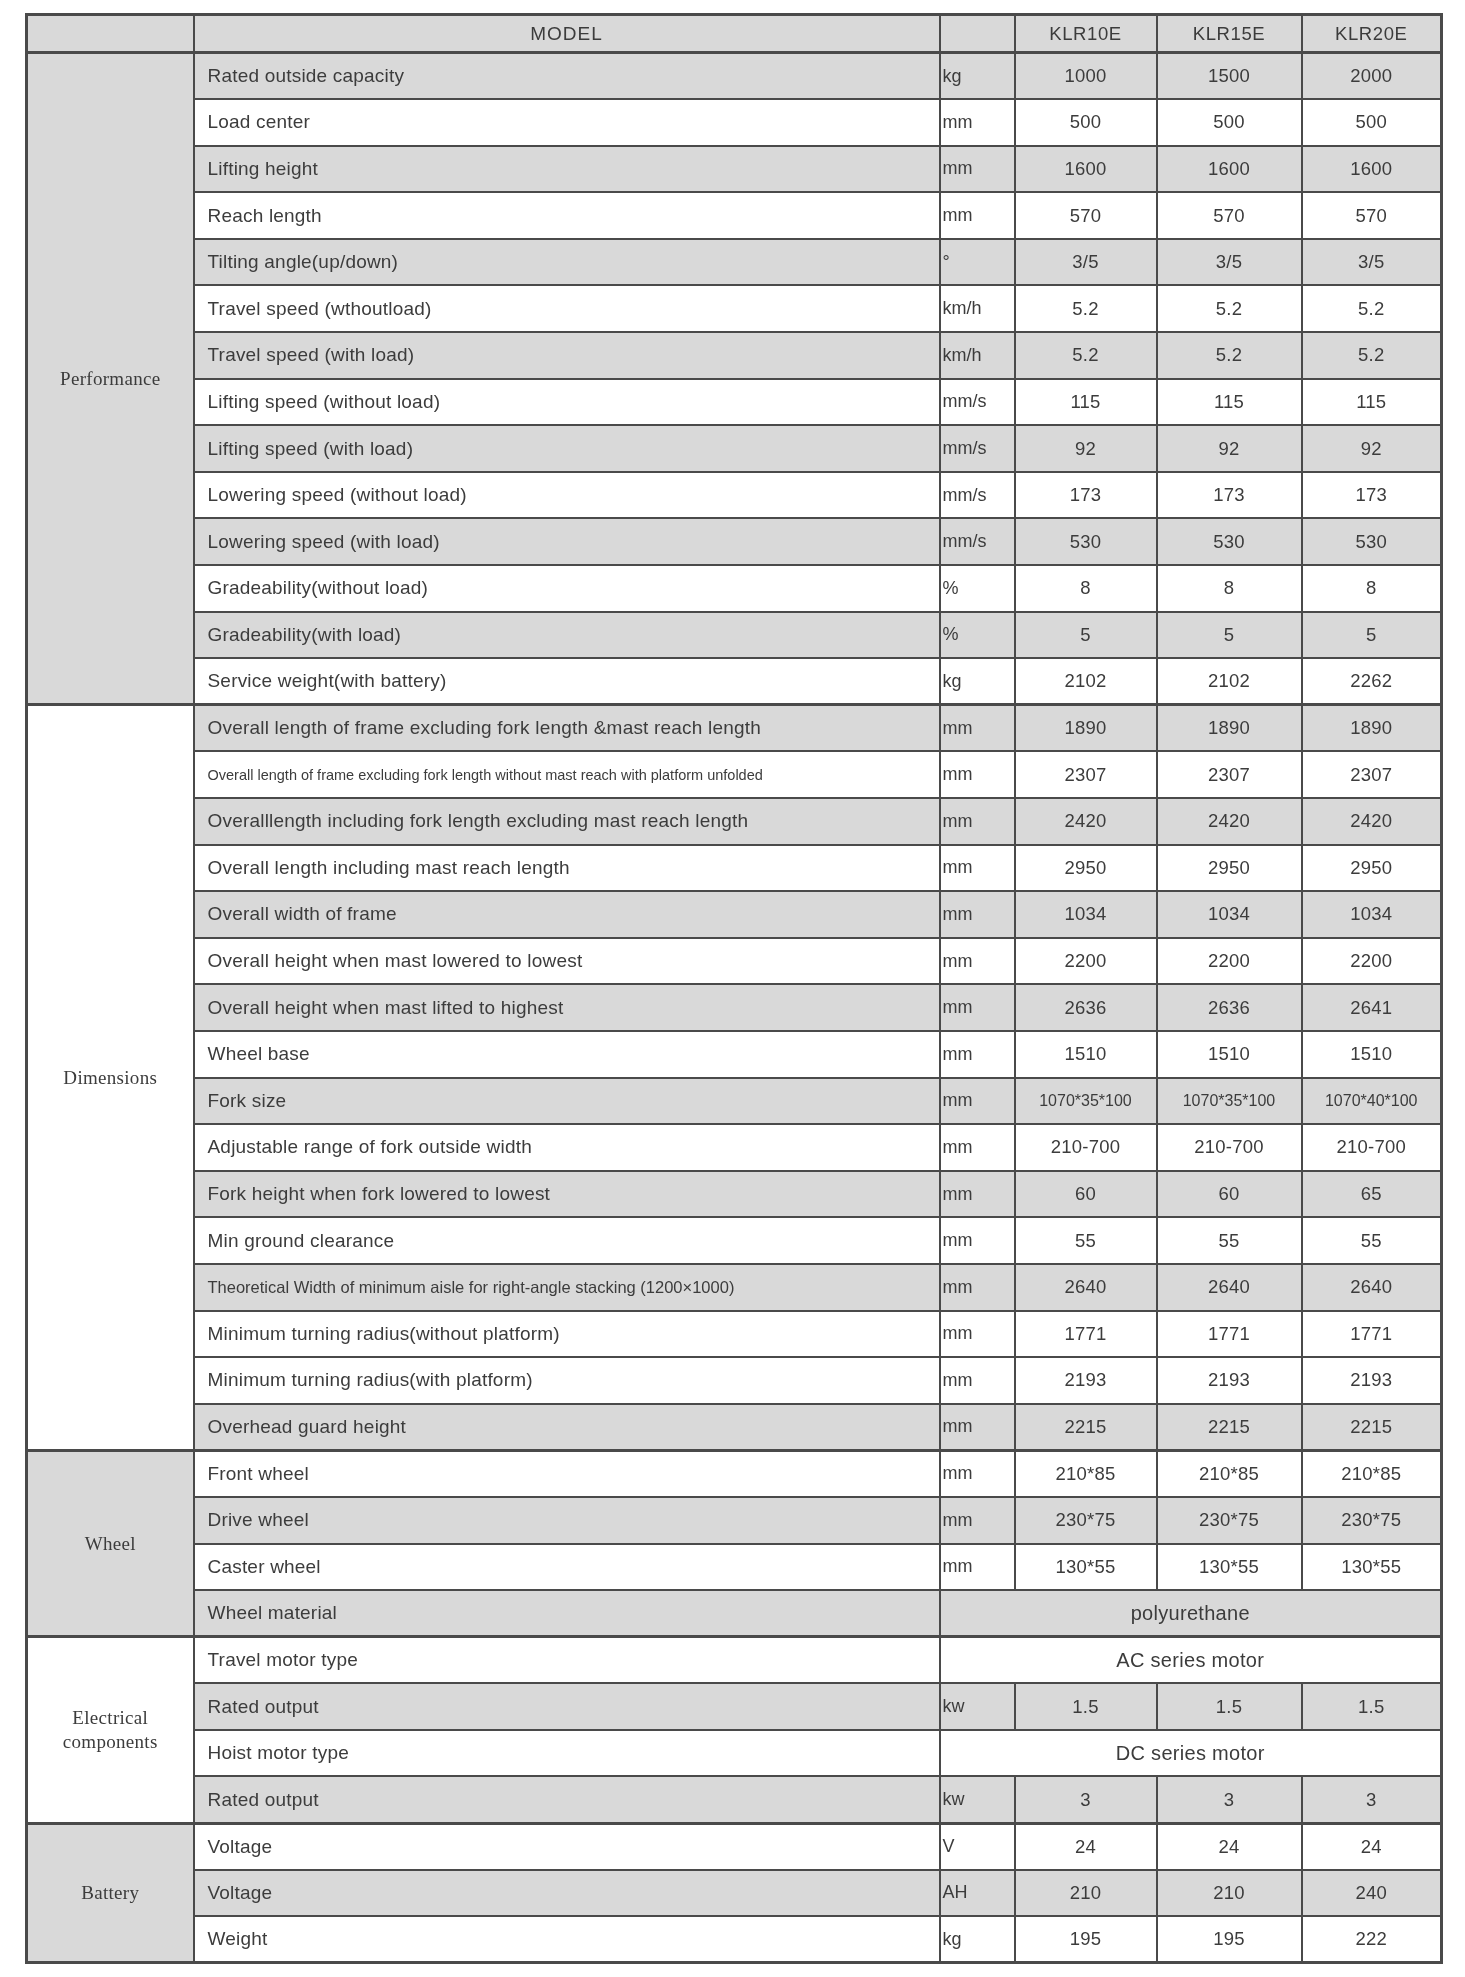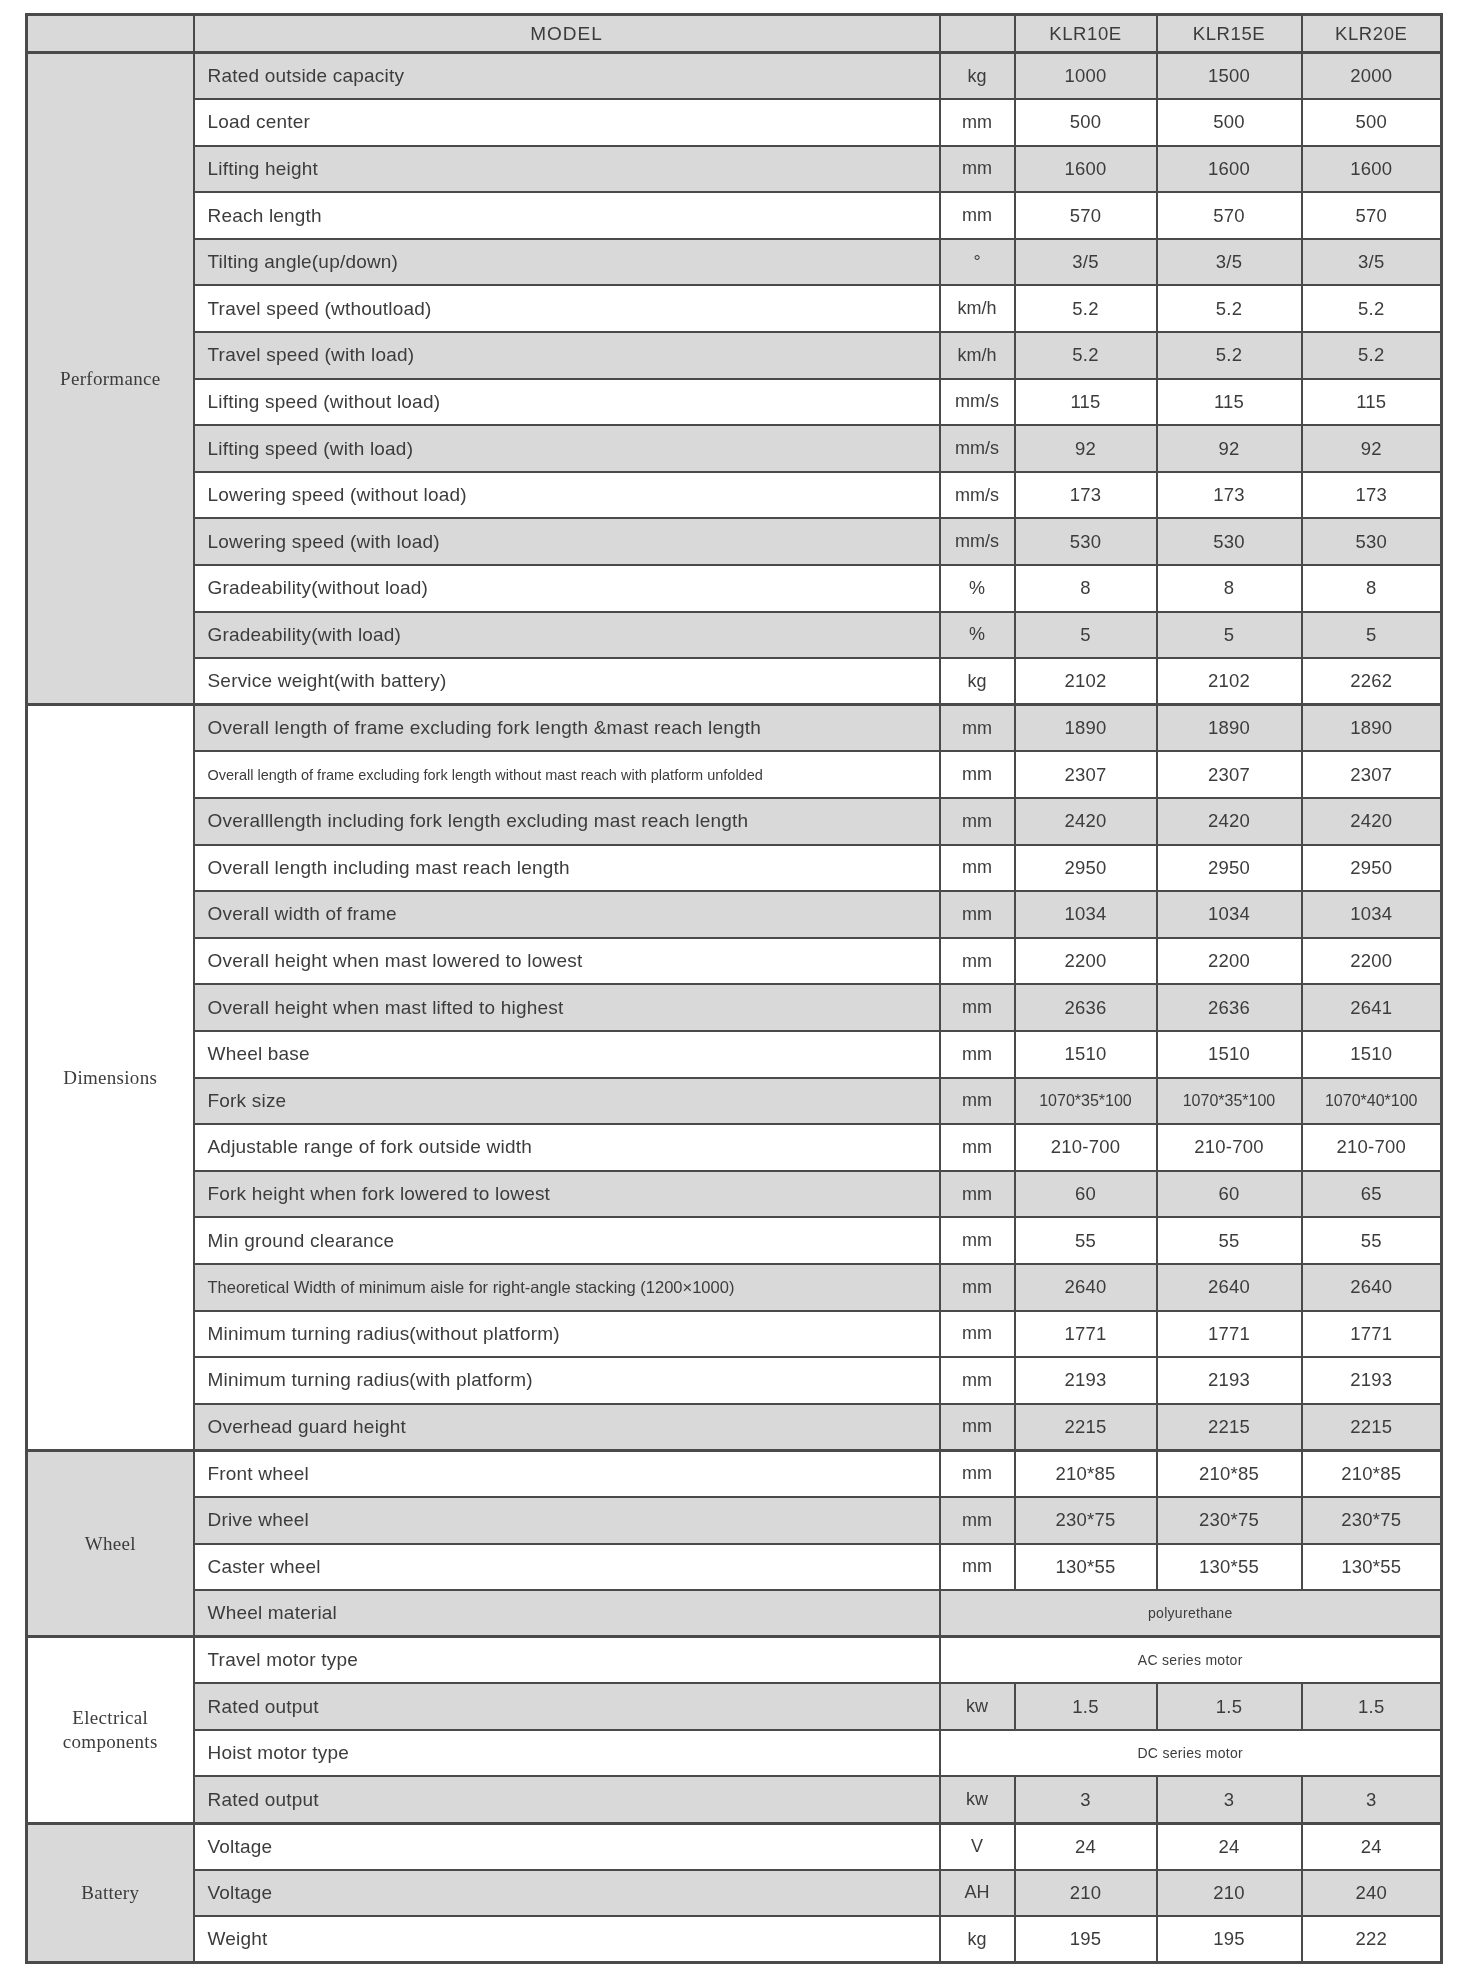--- a/index.html
+++ b/index.html
@@ -64,35 +64,35 @@
   }
   .label {
     text-align: left;
     padding-left: 13px;
     font-size: 19px;
     letter-spacing: 0.2px;
   }
   .label.condensed { font-size: 14.5px; letter-spacing: 0; }
   .label.semi { font-size: 16.5px; letter-spacing: 0; }
   .unit {
-    text-align: center;
+    text-align: left;
     font-size: 18px;
     letter-spacing: 0;
     padding: 0 2px;
   }
   .val {
     text-align: center;
     font-size: 18.5px;
     letter-spacing: 0.2px;
     padding: 0 2px;
   }
   .val.small-val { font-size: 16px; letter-spacing: 0; }
   .merged {
     text-align: center;
-    font-size: 14px;
+    font-size: 20px;
     letter-spacing: 0.3px;
   }
 </style>
 </head>
 <body>
 
 <div class="page">
   <table class="spec-table">
     <colgroup>
       <col style="width:167px">

